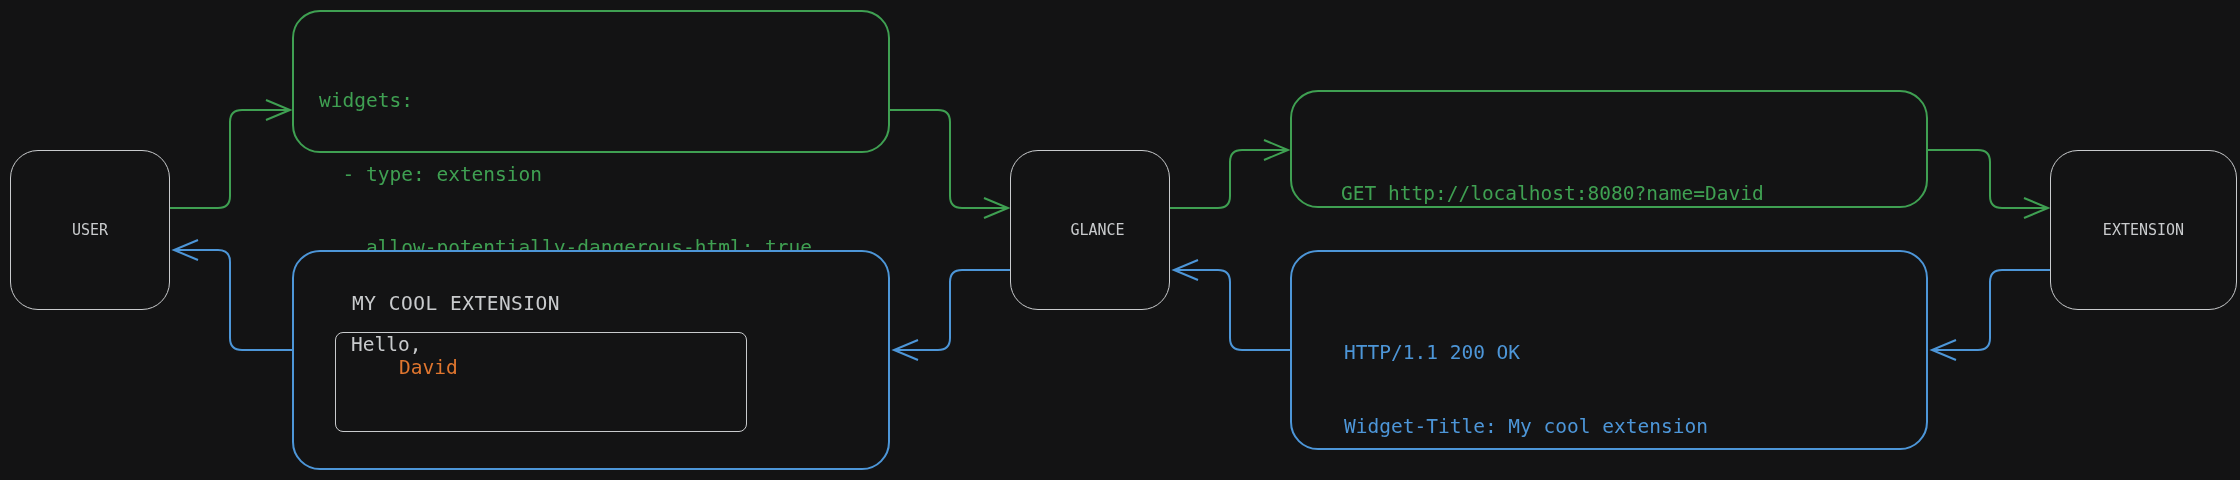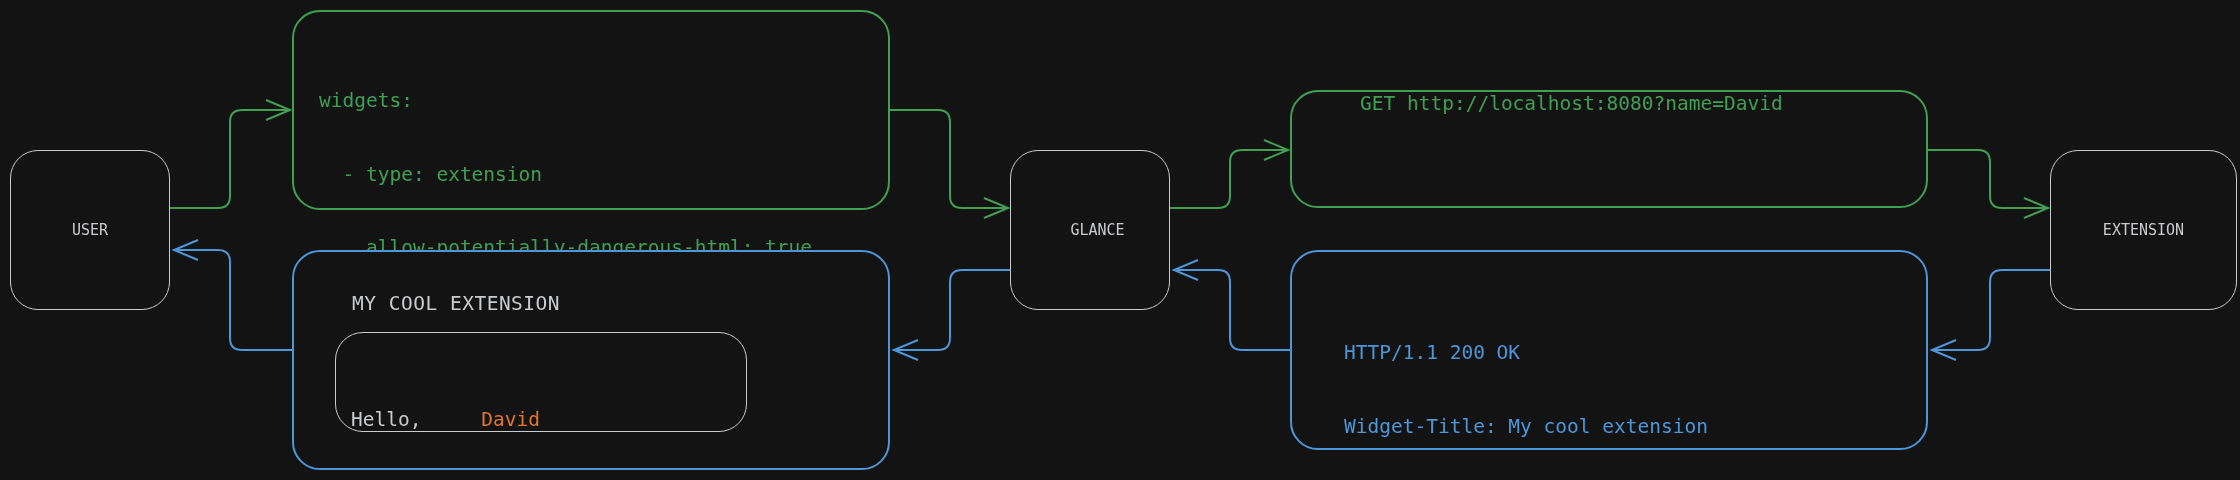--- a/index.html
+++ b/index.html
@@ -33,30 +33,30 @@
   }
   .panel{
     position:absolute;
     border-radius:28px;
     background:var(--bg);
   }
   .panel.green{border:2px solid var(--green);color:var(--green);}
   .panel.blue{border:2px solid var(--blue);color:var(--blue);}
   .code{font-size:19.5px;line-height:24.5px;white-space:pre;}
   .code-line{min-height:24.5px;white-space:pre;}
-  #config-box{left:292px;top:10px;width:598px;height:200px;padding:28px 15px 0 25px;}
-  #request-box{left:1290px;top:90px;width:638px;height:118px;display:flex;align-items:flex-start;padding-left:68px;}
+  #config-box{left:292px;top:10px;width:598px;height:143px;padding:28px 15px 0 25px;}
+  #request-box{left:1290px;top:90px;width:638px;height:118px;display:flex;align-items:flex-end;padding-left:49px;}
   #response-box{left:1290px;top:250px;width:638px;height:200px;padding:40px 0 0 52px;}
   #widget-box{left:292px;top:250px;width:598px;height:220px;padding-left:20px;}
   #widget-title{position:absolute;left:58px;top:40px;color:var(--gray);font-size:19.5px;letter-spacing:0.5px;white-space:pre;}
   #widget-inner{
     position:absolute;left:41px;top:80px;width:412px;height:100px;
-    border:1.5px solid var(--gray);border-radius:28px;
-    display:flex;align-items:flex-end;padding-left:15px;
-    font-size:19.5px;white-space:pre;
+    border:1.5px solid var(--gray);border-radius:8px;
+    display:flex;align-items:flex-start;padding-left:15px;
+    font-size:19.5px;white-space:pre;flex-direction:column;
   }
   #widget-inner .prefix{color:var(--gray);}
   #widget-inner .name{color:var(--orange);margin-left:48px;}
   #user-node{left:10px;top:150px;width:160px;height:160px;}
   #glance-node{left:1010px;top:150px;width:160px;height:160px;padding-left:15px;}
   #extension-node{left:2050px;top:150px;width:187px;height:160px;}
 </style>
 </head>
 <body>
 

